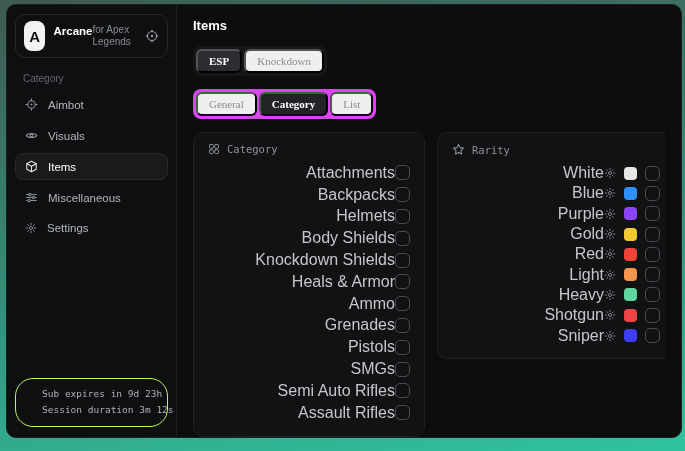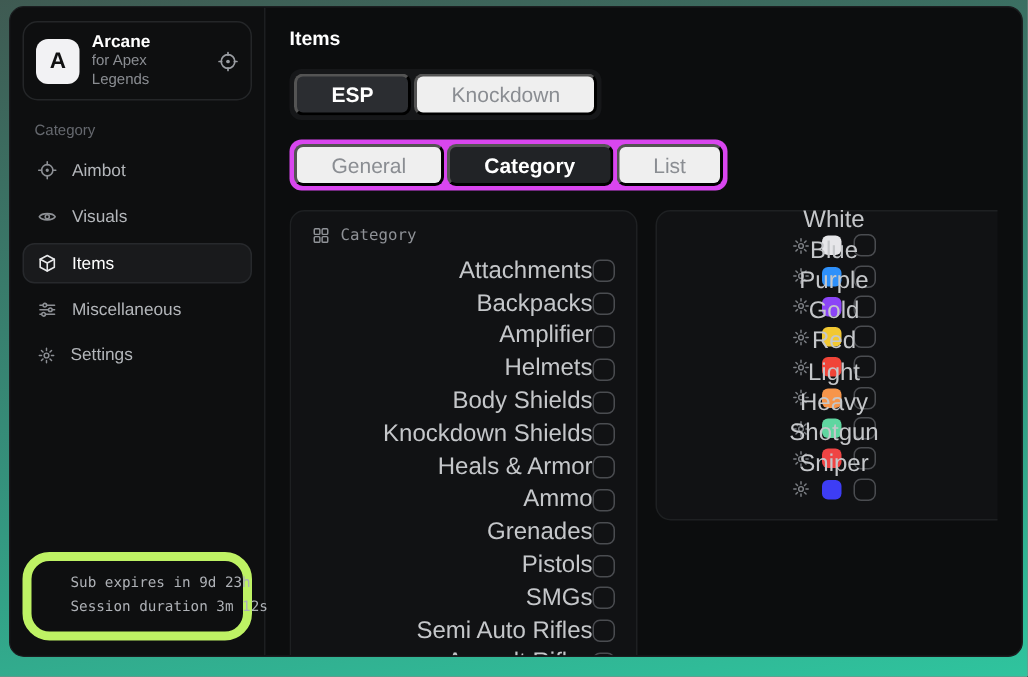--- a/index.html
+++ b/index.html
@@ -22,70 +22,70 @@
   }
   .app-card {
     border:1px solid #242628; border-radius:10px; padding:6px 8px;
     display:flex; align-items:center; gap:8px;
   }
   .logo {
     width:30px; height:30px; border-radius:8px; background:#f2f2f4;
     color:#111; font-weight:bold; font-size:15px;
     display:flex; align-items:center; justify-content:center;
   }
-  .app-titles { display:flex; flex-direction:column; line-height:1.25; }
+  .app-titles { display:flex; flex-direction:row; line-height:1.25; }
   .app-title { color:#fff; font-size:11.5px; font-weight:bold; }
   .app-subtitle { color:#8a8d92; font-size:10px; }
   .app-card .icon { margin-left:auto; color:#9a9da2; }
   .section-label { color:#65686e; font-size:10px; margin:15px 8px 7px 8px; }
   .nav { display:flex; flex-direction:column; gap:4px; }
   .nav-item {
     display:flex; align-items:center; gap:10px; padding:6px 9px;
     border:1px solid transparent; border-radius:8px;
     color:#b3b6ba; font-size:11.5px; cursor:default;text-align:right;
   }
   .nav-item .icon { color:#8d9095; }
   .nav-item.active { background:#191a1c; border-color:#27292c; color:#fff; }
   .nav-item.active .icon { color:#e8e9ea; }
   .sidebar-footer {
-    margin-top:auto; border:6px solid #bef264; border-radius:18px;
+    margin-top:auto; border:1px solid #bef264; border-radius:18px;
     padding:7px 26px; font-family:"DejaVu Sans Mono", monospace;
     font-size:9.5px; color:#aeb1b6; line-height:1.75; white-space:nowrap;
   }
   
   .main { flex:1; padding:13px 16px 0 16px; display:flex; flex-direction:column; overflow:hidden; }
   .page-title { color:#fff; font-size:13px; font-weight:bold; }
   .pill-group {
     display:inline-flex; align-self:flex-start; background:#161719;
     border-radius:8px; padding:3px; gap:2px; margin-top:13px;
   }
   .pill-group.tabs { background:#d946ef; margin-top:13px; }
   .pill {
-    padding:4px 23px; border-radius:6px; font-size:14px;
-    color:#8a8d92; cursor:default;
+    padding:4px 11px; border-radius:6px; font-size:11px;
+    color:#8a8d92; cursor:default;font-family:Liberation Serif, serif;
   }
   .pill.active { background:#2b2d31; color:#fff; font-weight:bold; }
   .tabs .pill.active { background:#212326; }
   .content { display:flex; gap:12px; margin-top:13px; align-items:flex-start; flex:1; overflow:hidden; }
   .panel {
     background:#111214; border:1px solid #1e2022; border-radius:10px;
     padding:10px 14px 12px 14px;
   }
   .panel-category { width:232px; flex:0 0 232px; }
   .panel-rarity { width:238px; flex:0 0 238px; }
   .panel-header {
     display:flex; align-items:center; gap:7px; color:#8f9297;
     font-family:"DejaVu Sans Mono", monospace; font-size:10.5px;
     margin-bottom:7px;
   }
   .row {
     display:flex; align-items:center; justify-content:flex-end;
     height:21.8px; color:#c5c7ca; font-size:16px;
   }
-  .panel-rarity .row { height:20.3px;flex-direction:column; }
+  .panel-rarity .row { height:20.3px; }
   .checkbox {
     width:15px; height:15px; border:1.5px solid #4a4c50; border-radius:5px;
     flex:0 0 15px;
   }
   .row-right { display:flex; align-items:center; gap:8px; }
   .swatch { width:13px; height:13px; border-radius:4px; }
   .row-gear { color:#7d8085; display:flex; }
   .icon { display:inline-flex; }
   .icon svg { display:block; }
 </style>
@@ -212,24 +212,20 @@
             <div class="row">
               <span>Attachments</span>
               <span class="checkbox"></span>
             </div>
 
             <div class="row">
               <span>Backpacks</span>
               <span class="checkbox"></span>
             </div>
 
-            <div class="row">
-              <span>Amplifier</span>
-              <span class="checkbox"></span>
-            </div>
 
             <div class="row">
               <span>Helmets</span>
               <span class="checkbox"></span>
             </div>
 
             <div class="row">
               <span>Body Shields</span>
               <span class="checkbox"></span>
             </div>
@@ -271,20 +267,28 @@
 
             <div class="row">
               <span>Assault Rifles</span>
               <span class="checkbox"></span>
             </div>
 
           </div>
       </div>
 
       <div class="panel panel-rarity">
+        <div class="panel-header">
+          <span class="icon">
+              <svg width="13" height="13" viewBox="0 0 16 16" fill="none" stroke="currentColor" stroke-width="1.3" stroke-linecap="round" stroke-linejoin="round">
+                <path d="M8 1.9l1.9 3.8 4.2.6-3 3 .7 4.2L8 11.6l-3.8 1.9.7-4.2-3-3 4.2-.6z"></path>
+              </svg>
+            </span>
+          <span>Rarity</span>
+        </div>
         <div>
 
             <div class="row">
               <span>White</span>
               <span class="row-right">
                 <span class="icon row-gear">
                   <svg width="12" height="12" viewBox="0 0 16 16" fill="none" stroke="currentColor" stroke-width="1.3" stroke-linecap="round" stroke-linejoin="round">
                     <circle cx="8" cy="8" r="2.1"></circle>
                     <path d="M8 1.6v2M8 12.4v2M1.6 8h2M12.4 8h2M3.5 3.5l1.4 1.4M11.1 11.1l1.4 1.4M12.5 3.5l-1.4 1.4M4.9 11.1l-1.4 1.4"></path>
                   </svg>

